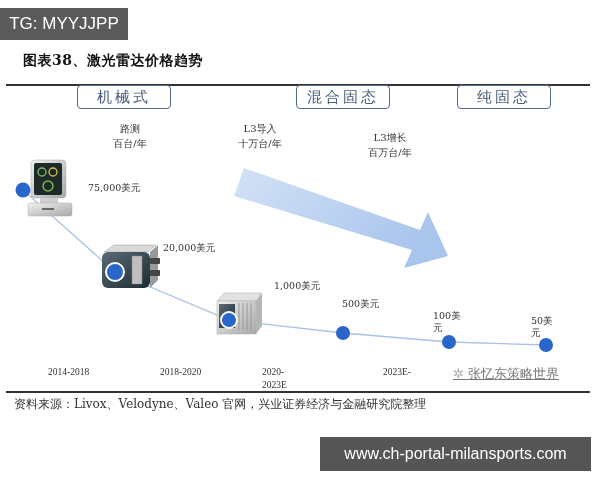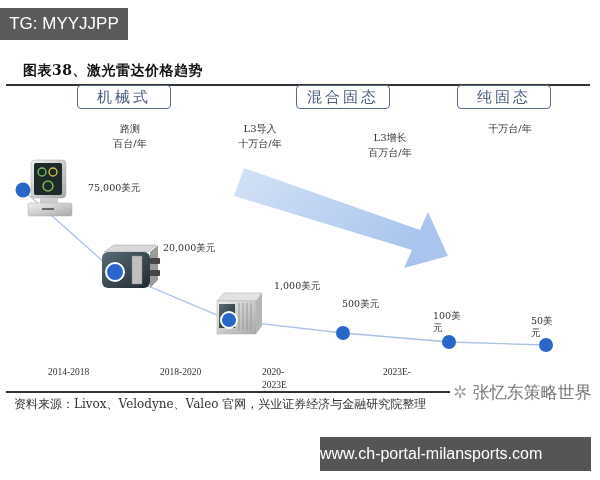--- a/index.html
+++ b/index.html
@@ -1,32 +1,32 @@
 <!DOCTYPE html>
 <html><head>
 <meta charset="utf-8">
 <style>
   html, body { margin:0; padding:0; }
   body { width:600px; height:480px; background:#ffffff; position:relative; overflow:hidden;
          font-family:"DejaVu Serif", serif; color:#222; }
   .abs { position:absolute; }
   .tg-badge { left:0; top:8px; width:128px; height:32px; background:#5a5a5a; color:#fff;
               font-family:"Liberation Sans", sans-serif; font-size:17px; line-height:32px; text-align:center; }
-  .fig-title { left:14px; top:62px; font-size:14px; font-weight:bold; color:#111; font-family:"DejaVu Serif", serif; letter-spacing:0.5px;padding-left:9px; }
+  .fig-title { left:14px; top:52px; font-size:14px; font-weight:bold; color:#111; font-family:"DejaVu Serif", serif; letter-spacing:0.5px;padding-left:9px; }
   .rule-top { left:6px; top:84px; width:584px; height:2px; background:#333; }
   .phase { height:22px; border:1.5px solid #556b8a; border-radius:4px; color:#4a5e7e;
            font-size:15px; line-height:22px; text-align:center; letter-spacing:3px; background:#fff; }
   .note { font-size:10px; text-align:center; color:#333; line-height:15px; }
   .price { font-size:9.5px; color:#333; }
   .year { font-size:9.5px; color:#333; font-family:"Liberation Serif", serif; line-height:13px; }
   .rule-bottom { left:6px; top:391px; width:584px; height:1.5px; background:#333; }
   .source { left:14px; top:396px; font-size:12px; color:#333; }
-  .watermark { left:450px; top:381px; font-size:17px; color:#777; background:#fff; padding:0 3px; font-family:"DejaVu Sans", sans-serif; }
+  .watermark { left:450px; top:365px; font-size:13px; color:#777; background:#fff; padding:0 3px; font-family:"DejaVu Sans", sans-serif;text-decoration:underline; }
   .url-badge { left:320px; top:437px; width:271px; height:34px; background:#555; color:#fff;
-               font-family:"Liberation Sans", sans-serif; font-size:16px; line-height:34px; text-align:left; }
+               font-family:"Liberation Sans", sans-serif; font-size:16px; line-height:34px; text-align:center; }
   svg.canvas { position:absolute; left:0; top:0; }
 </style>
 </head>
 <body>
 
 <div class="abs tg-badge">TG: MYYJJPP</div>
 
 <div class="abs fig-title">图表38、激光雷达价格趋势</div>
 <div class="abs rule-top"></div>
 
@@ -40,21 +40,20 @@
 </div>
 <div class="abs note" style="left:225px; top:121px; width:70px;">
   <div>L3导入</div>
   <div>十万台/年</div>
 </div>
 <div class="abs note" style="left:355px; top:130px; width:70px;">
   <div>L3增长</div>
   <div>百万台/年</div>
 </div>
 <div class="abs note" style="left:440px; top:121px; width:140px;">
-  <div>千万台/年</div>
 </div>
 
 <svg class="canvas" width="600" height="480" viewBox="0 0 600 480">
   <defs>
     <linearGradient id="arrowGrad" x1="0" y1="0" x2="1" y2="0.4">
       <stop offset="0" stop-color="#d3e2f6"></stop>
       <stop offset="1" stop-color="#a9c5ed"></stop>
     </linearGradient>
     <linearGradient id="devGrey" x1="0" y1="0" x2="1" y2="1">
       <stop offset="0" stop-color="#f0f0f0"></stop>

